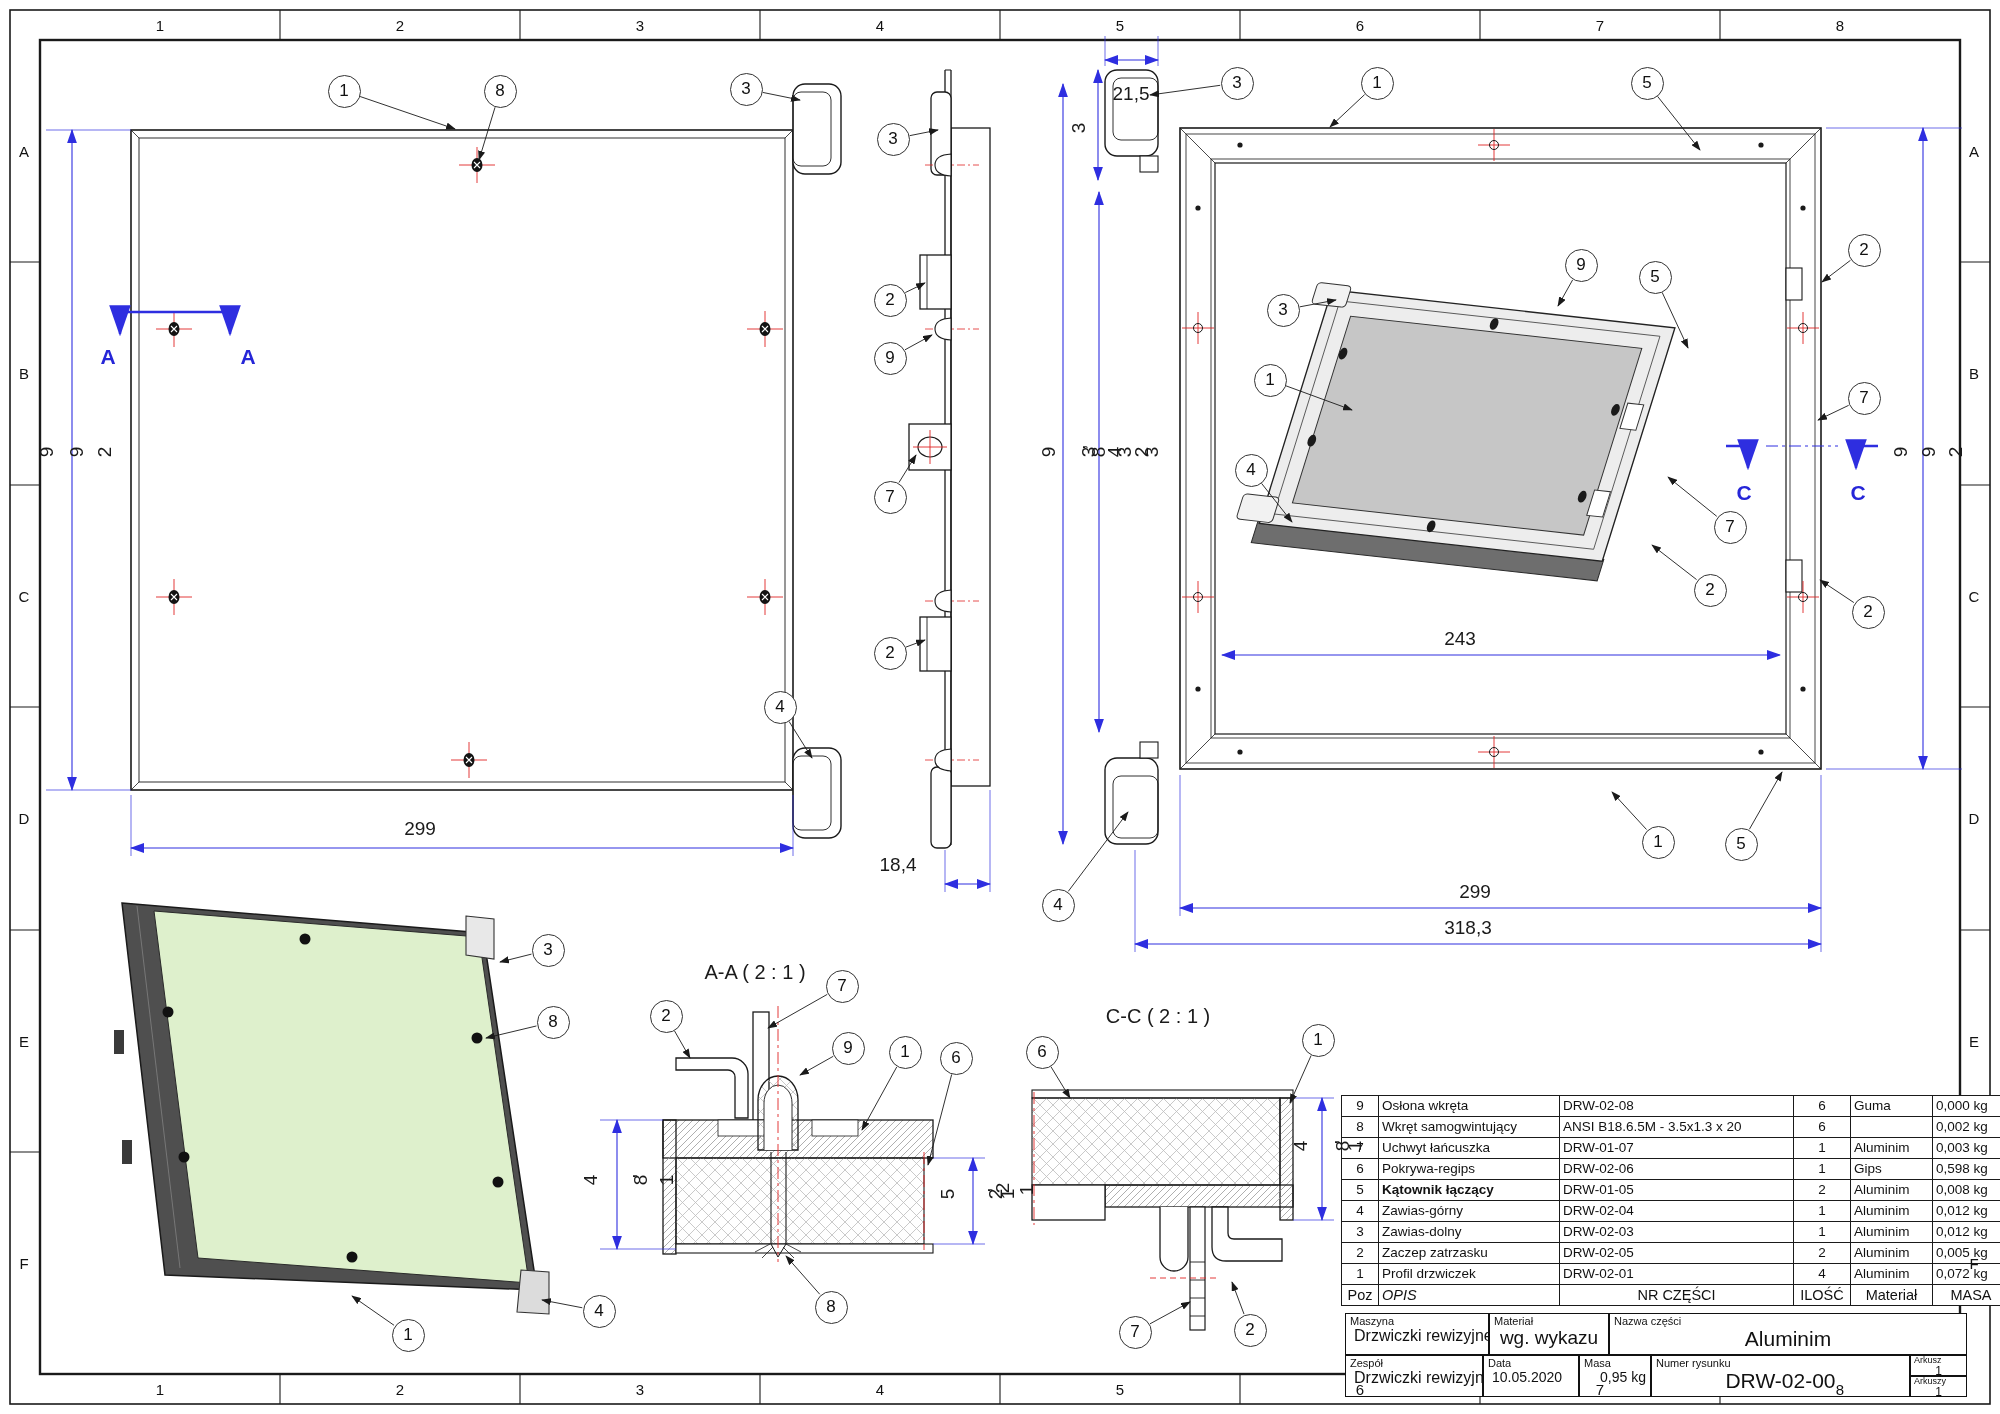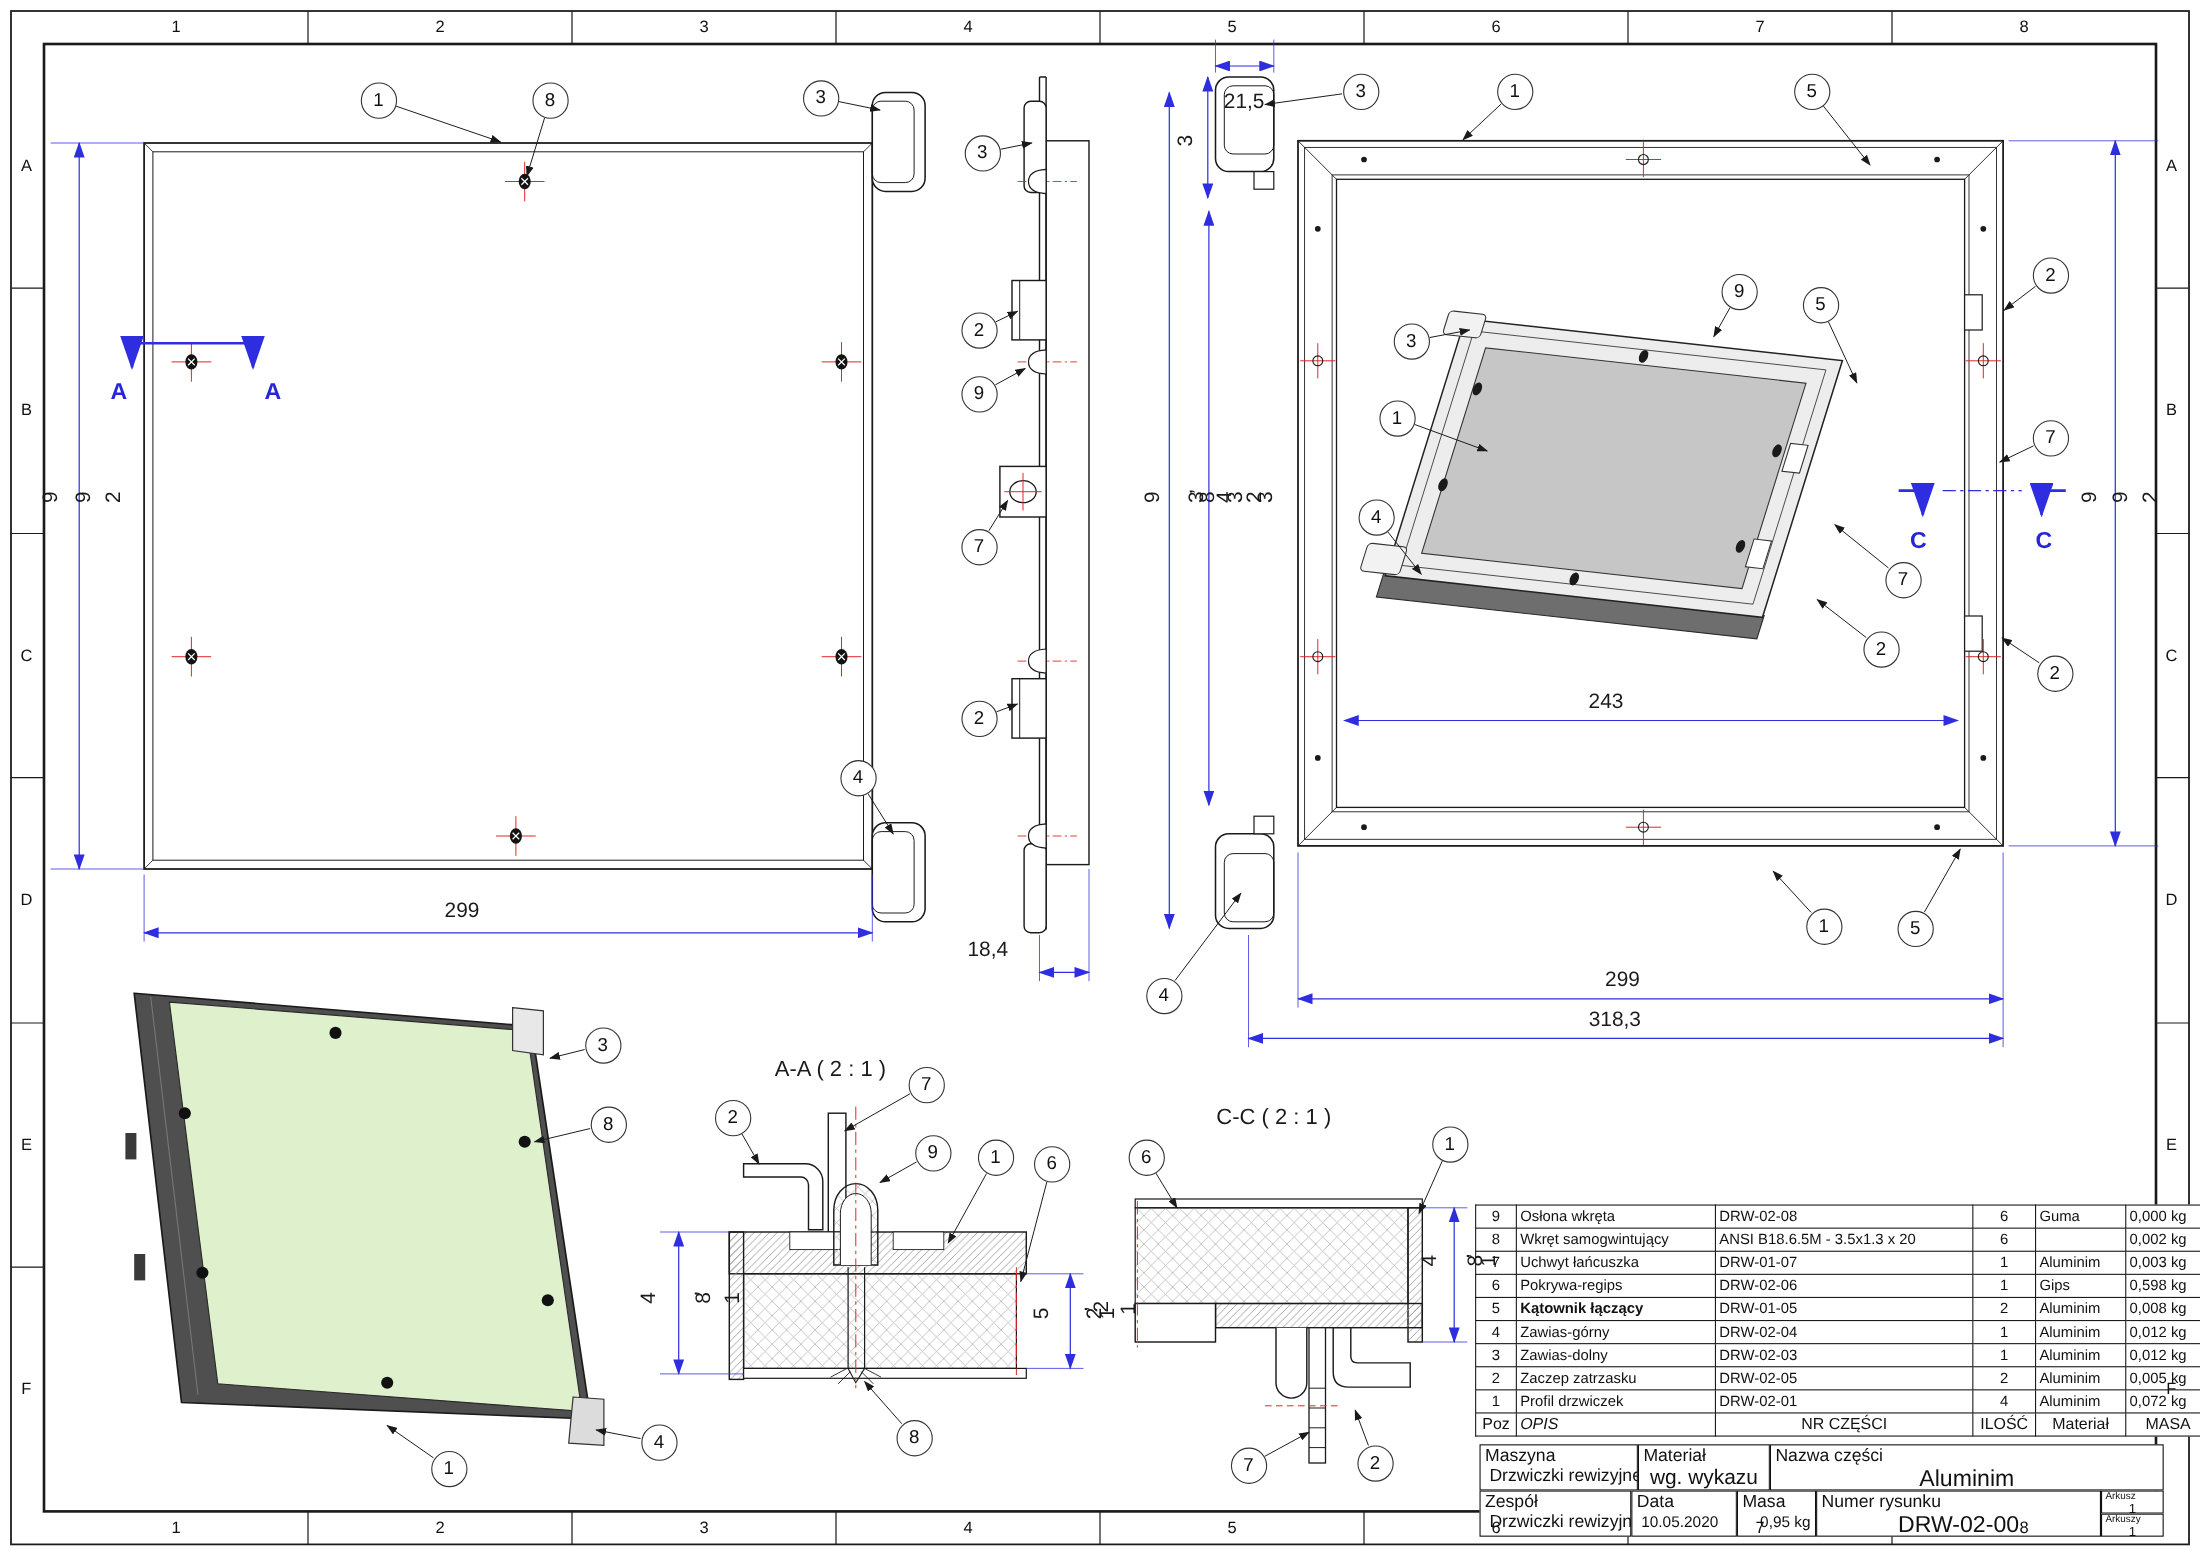--- a/index.html
+++ b/index.html
@@ -11,21 +11,21 @@
   .dl.ttl{font-size:20px}
   .balloon{position:absolute;width:33px;height:33px;border:1.4px solid #333;border-radius:50%;background:#fff;
            display:flex;align-items:center;justify-content:center;font-size:17px;color:#111;box-sizing:border-box}
   .gl{position:absolute;font-size:15px;color:#111;transform:translate(-50%,-50%)}
   #bom{position:absolute;left:1341px;top:1095px;width:626px;border-collapse:collapse;table-layout:fixed;background:#fff}
   #bom td{border:1px solid #1a1a1a;height:20px;font-size:13.5px;padding:0 3px;white-space:nowrap;overflow:visible;line-height:1}
   #bom tr.hdr td{font-size:14.5px}
   #bom td.c{text-align:center}
   #bom td.r{text-align:left}
   .tbc{position:absolute;border:1.5px solid #111;box-sizing:border-box;background:#fff}
-  .tbl{font-size:16px;padding:1px 0 0 4px;line-height:1.1}
+  .tbl{font-size:11px;padding:1px 0 0 4px;line-height:1.1}
   .tbv{text-align:center;font-size:17px;line-height:1.15;white-space:nowrap}
   .tbv.big{font-size:21px}
   .tbv.left{text-align:left;padding-left:8px}
   .tbv.sm{font-size:14px}
   .arkl{font-size:9px;padding-left:3px;line-height:1}
   .arkv{text-align:center;font-size:12px;line-height:1}
 </style>
 </head>
 <body>
 

